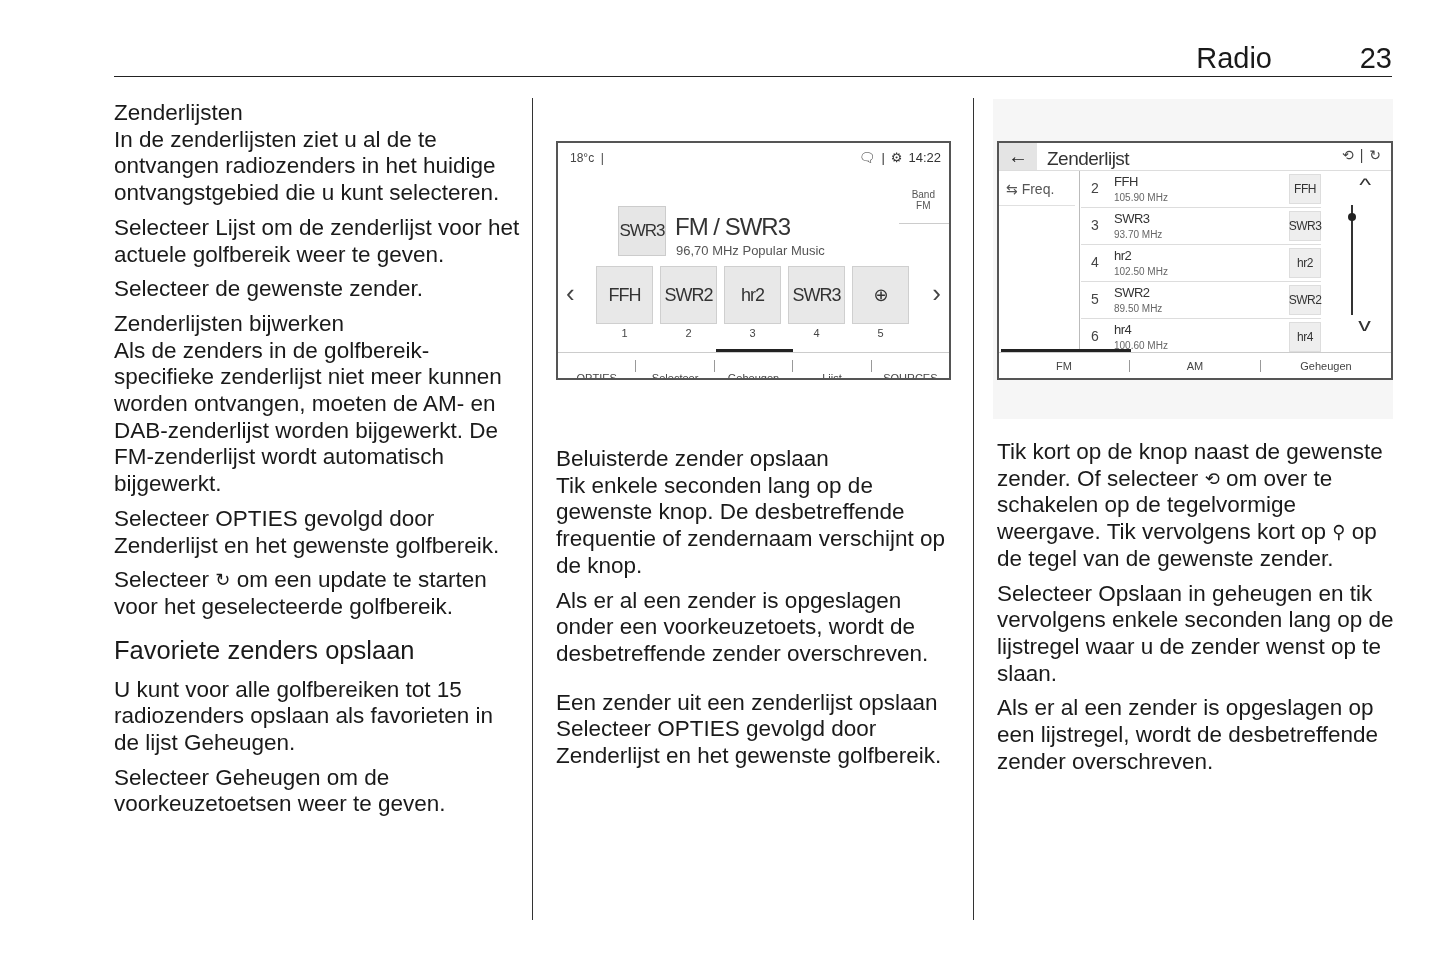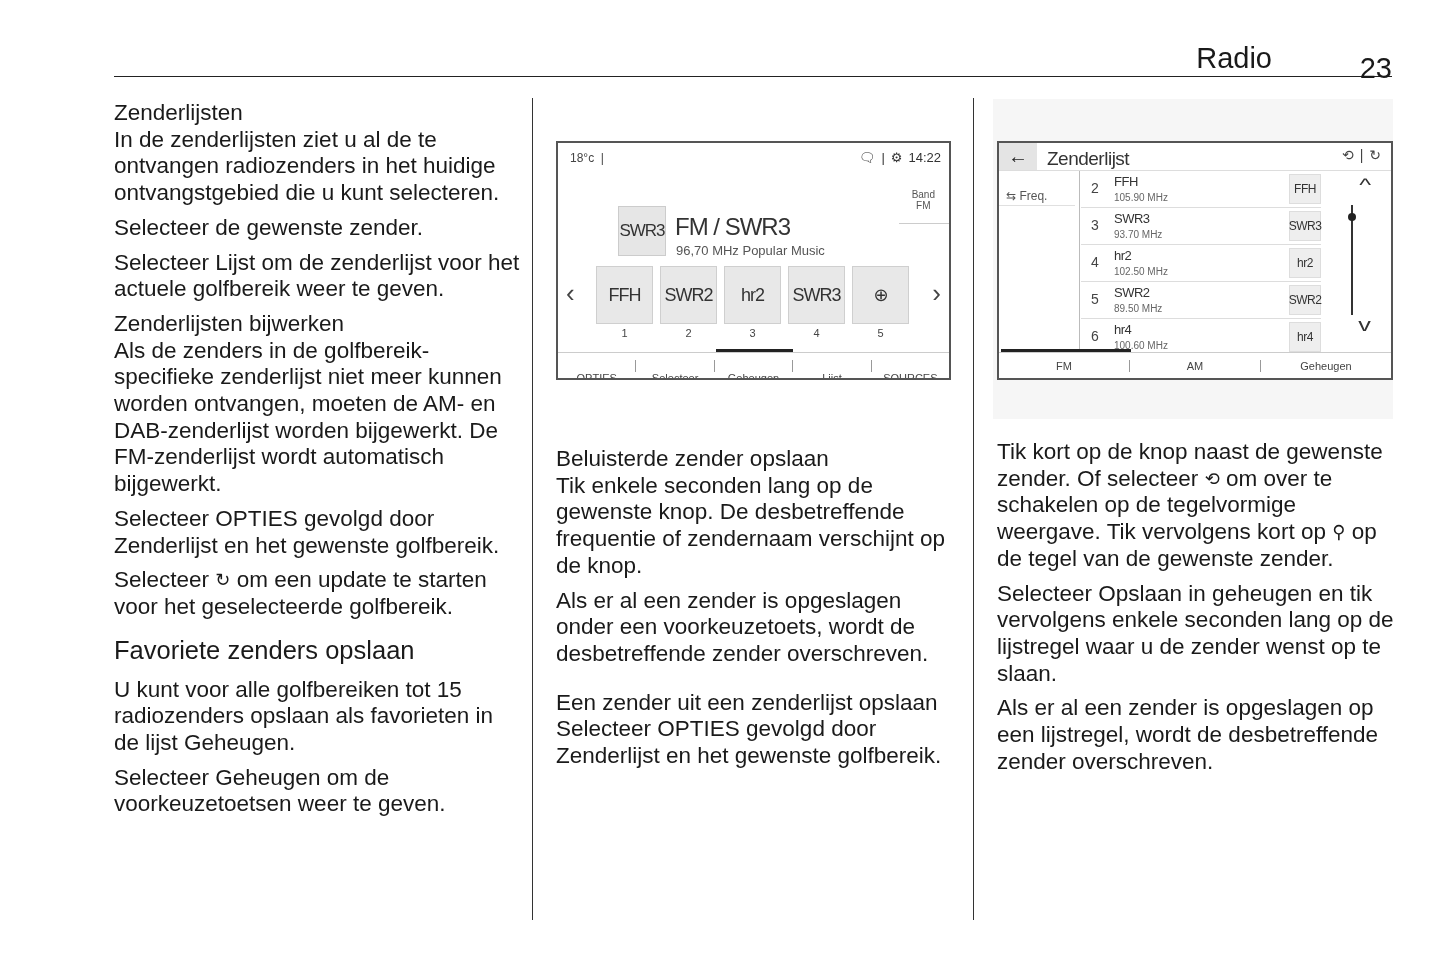--- a/index.html
+++ b/index.html
@@ -1,19 +1,19 @@
 <!DOCTYPE html>
 <html><head>
 <meta charset="utf-8">
 <style>
   html, body { margin:0; padding:0; background:#ffffff; }
   body { width:1445px; height:966px; position:relative; overflow:hidden; font-family:"Liberation Sans", sans-serif; color:#1a1a1a; }
   .header { position:absolute; left:114px; top:40px; width:1278px; height:36px; border-bottom:1.5px solid #222; }
   .header .section { position:absolute; right:120px; top:2px; font-size:29px;margin-left:32px; }
-  .header .pageno { position:absolute; right:0px; top:2px; font-size:29px;margin-top:10px; }
+  .header .pageno { position:absolute; right:0px; top:2px; font-size:29px; }
   .colrule { position:absolute; top:98px; width:0; height:822px; border-left:1.5px solid #333; }
   .col { position:absolute; font-size:22.5px; line-height:26.7px; }
   .col p { margin:0 0 8px 0; }
   .col .h { margin:0; }
   .col .h2 { font-size:25.5px; margin:14px 0 12px 0; line-height:30px; }
   .col1 { left:114px; top:100px; width:410px; }
   .col2 { left:556px; top:446px; width:405px; }
   .col3 { left:997px; top:439px; width:400px; }
   .icon-inline { display:inline-block; font-size:18px; vertical-align:1px; }
 
@@ -37,21 +37,21 @@
   .s1-tab { flex:1; text-align:center;margin-top:24px; }
   .s1-sep { width:1px; height:12px; background:#999; }
 
   
   .scr2 { left:997px; top:141px; width:392px; height:235px; }
   .s2-back { position:absolute; left:0; top:0; width:38px; height:27px; background:#e4e4e4; font-size:20px; display:flex; align-items:center; justify-content:center; color:#222; }
   .s2-title { position:absolute; left:48px; top:5px; font-size:19px; color:#333; letter-spacing:-0.5px; }
   .s2-topicons { position:absolute; right:10px; top:4px; font-size:14px; display:flex; gap:6px; color:#444; }
   .s2-headline { position:absolute; left:0; right:0; top:27px; border-top:1px solid #ddd; }
   .s2-side { position:absolute; left:0; top:28px; width:80px; height:180px; border-right:1px solid #bbb; }
-  .s2-sort { position:absolute; left:7px; top:10px; font-size:12px; color:#555;margin-top:8px; }
+  .s2-sort { position:absolute; left:7px; top:10px; font-size:14px; color:#555; }
   .s2-sort-line { position:absolute; left:0; width:76px; top:34px; border-top:1px solid #e0e0e0; }
   .s2-list { position:absolute; left:82px; top:28px; width:240px; }
   .s2-row { height:36px; border-bottom:1px solid #ddd; position:relative; }
   .s2-rnum { position:absolute; left:10px; top:9px; font-size:14px; color:#444; }
   .s2-rname { position:absolute; left:33px; top:3px; font-size:13px; color:#333; letter-spacing:-0.5px; }
   .s2-rfreq { position:absolute; left:33px; top:21px; font-size:10px; color:#666;text-align:right; }
   .s2-rbtn { position:absolute; right:0; top:3px; width:30px; height:28px; background:#eee; border:1px solid #ddd; font-size:12px; display:flex; align-items:center; justify-content:center; color:#333; letter-spacing:-0.5px; }
   .s2-scroll-up { position:absolute; right:22px; top:32px; font-size:18px; color:#333; transform:scaleX(1.4); }
   .s2-scroll-down { position:absolute; right:22px; top:172px; font-size:18px; color:#333; transform:scaleX(1.4); }
   .s2-track { position:absolute; right:38px; top:62px; width:2px; height:110px; background:#333; }
@@ -69,22 +69,22 @@
   <span class="section">Radio</span>
   <span class="pageno">23</span>
 </div>
 
 <div class="colrule" style="left:532px"></div>
 <div class="colrule" style="left:973px"></div>
 
 <div class="col col1">
   <div class="h">Zenderlijsten</div>
   <p>In de zenderlijsten ziet u al de te ontvangen radiozenders in het huidige ontvangstgebied die u kunt selecteren.</p>
+  <p>Selecteer Lijst om de zenderlijst voor het actuele golfbereik weer te geven.</p>
   <p>Selecteer de gewenste zender.</p>
-  <p>Selecteer Lijst om de zenderlijst voor het actuele golfbereik weer te geven.</p>
   <div class="h">Zenderlijsten bijwerken</div>
   <p>Als de zenders in de golfbereik-specifieke zenderlijst niet meer kunnen worden ontvangen, moeten de AM- en DAB-zenderlijst worden bijgewerkt. De FM-zenderlijst wordt automatisch bijgewerkt.</p>
   <p>Selecteer OPTIES gevolgd door Zenderlijst en het gewenste golfbereik.</p>
   <p><span>Selecteer</span> <span class="icon-inline">↻</span> <span>om een update te starten voor het geselecteerde golfbereik.</span></p>
   <div class="h h2">Favoriete zenders opslaan</div>
   <p>U kunt voor alle golfbereiken tot 15 radiozenders opslaan als favorieten in de lijst Geheugen.</p>
   <p>Selecteer Geheugen om de voorkeuzetoetsen weer te geven.</p>
 </div>
 
 <div class="scr scr1">

